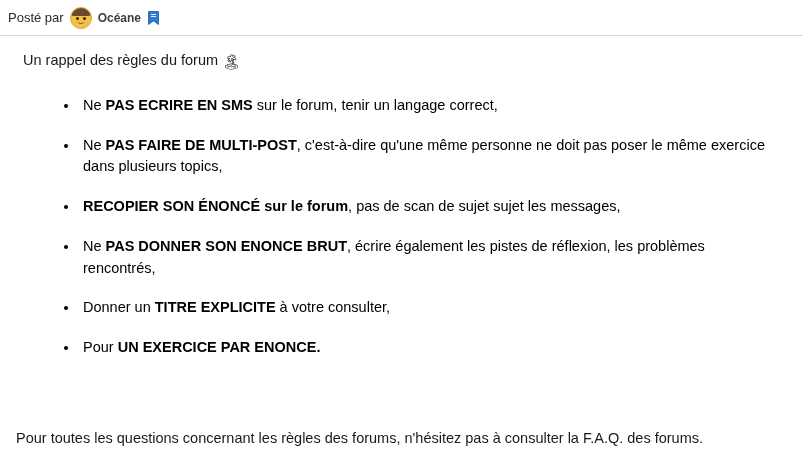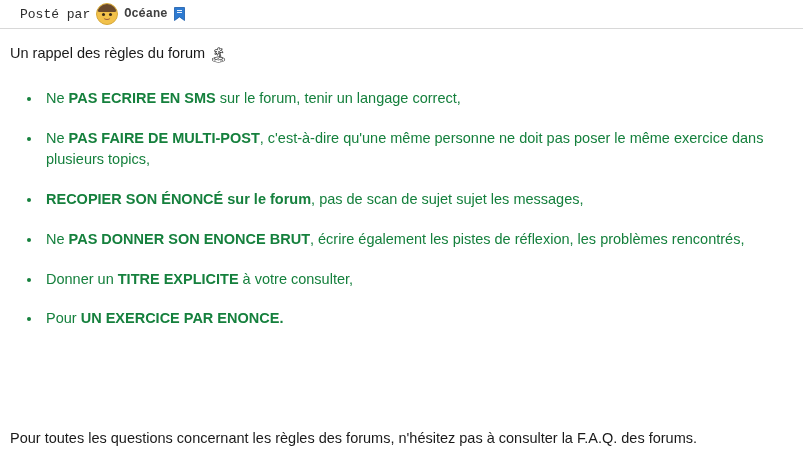--- a/index.html
+++ b/index.html
@@ -14,25 +14,24 @@
     color: #1a1a1a;
     position: relative;
     overflow: hidden;
   }
 
   
   .post-header {
     display: flex;
     align-items: center;
     justify-content: space-between;
-    height: 29px;
-    padding: 0 8px 0 20px;
+    height: 36px;
+    padding: 0 8px 0 8px;
     border-bottom: 1px solid #d8d8d8;
     box-sizing: border-box;
-    font-family: Liberation Mono, monospace;
   }
   .post-header-left {
     display: flex;
     align-items: center;
     gap: 6px;
     font-size: 13px;
     color: #2b2b2b;
   }
   .posted-by-label {
     font-size: 13px;
@@ -101,21 +100,21 @@
     cursor: pointer;
   }
   .hdr-date {
     font-size: 12px;
     color: #4a4a4a;
     white-space: nowrap;
   }
 
   
   .post-body {
-    padding: 0 10px;
+    padding: 0 23px;
     font-size: 14.5px;
     line-height: 1.45;
     color: #1a1a1a;
   }
   .intro {
     margin: 14px 0 0 0;
     font-size: 14.5px;
   }
   .emoji {
     font-size: 15px;
@@ -125,28 +124,29 @@
   ul.rules {
     margin: 22px 0 0 0;
     padding-left: 32px;
     list-style: disc;
   }
   ul.rules li {
     margin-bottom: 18px;
     padding-left: 4px;
     font-size: 14.5px;
     line-height: 1.5;
-    color: #15803d;
+    color: #000000;
+    margin-left: 24px;
   }
   ul.rules li:last-child { margin-bottom: 0; }
   b { font-weight: bold; }
 
   .closing {
     position: absolute;
-    left: 10px;
+    left: 16px;
     top: 430px;
     font-size: 14.5px;
     color: #1a1a1a;
   }
 </style>
 </head>
 <body>
 
 <div class="post-header">
   <div class="post-header-left">

